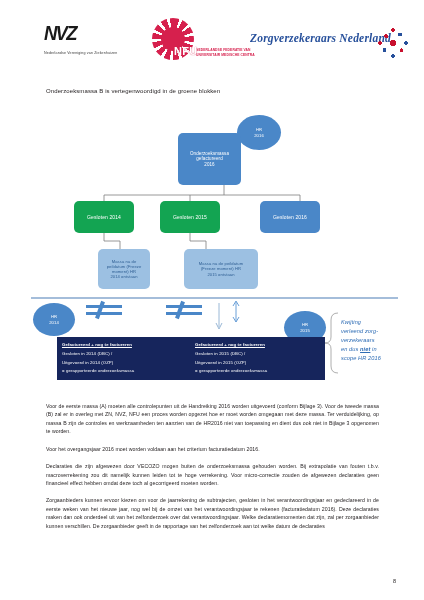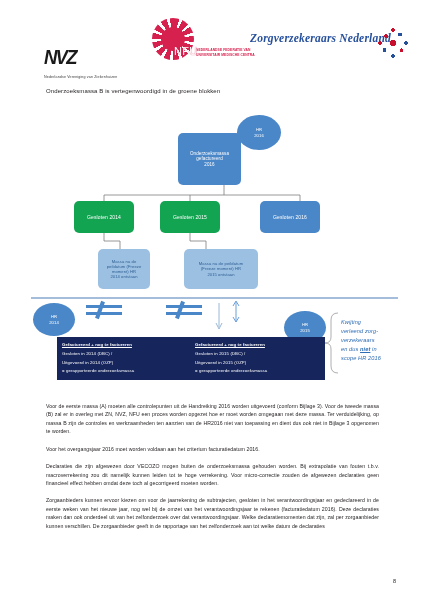--- a/index.html
+++ b/index.html
@@ -15,21 +15,21 @@
   }
 
   
   .header {
     position: absolute;
     left: 0; top: 0;
     width: 424px; height: 74px;
   }
   .logo-nvz {
     position: absolute; left: 44px; top: 22px;
-    width: 120px; height: 38px; margin-top: 24px;
+    width: 120px; height: 38px;
   }
   .nvz-mark {
     font-family: "Liberation Sans", sans-serif;
     font-weight: bold;
     font-size: 21px;
     letter-spacing: -2px;
     color: #1a1a1a;
     line-height: 1;
     font-style: italic;
     transform: scaleX(0.88);
@@ -68,21 +68,21 @@
         #d6204d 324deg 342deg, #ffffff 342deg 351deg,
         #d6204d 351deg 360deg);
   }
   .nfu-burst::after {
     content:"";
     position:absolute; left:9px; top:9px; width:24px; height:24px;
     border-radius:50%; background:#d6204d;
   }
   .nfu-word {
     position: absolute; left: 22px; top: 27px;
-    font-weight: normal; font-size: 11px; color: #ffffff;
+    font-weight: bold; font-size: 11px; color: #ffffff;
     letter-spacing: 0.3px;
     text-shadow: 0 0 1px #d6204d;
     z-index: 3;
   }
   .nfu-sub {
     position: absolute; left: 44px; top: 30px;
     font-size: 3.3px; font-weight: bold; color: #d6204d;
     line-height: 1.5; letter-spacing: .1px;
   }
 

